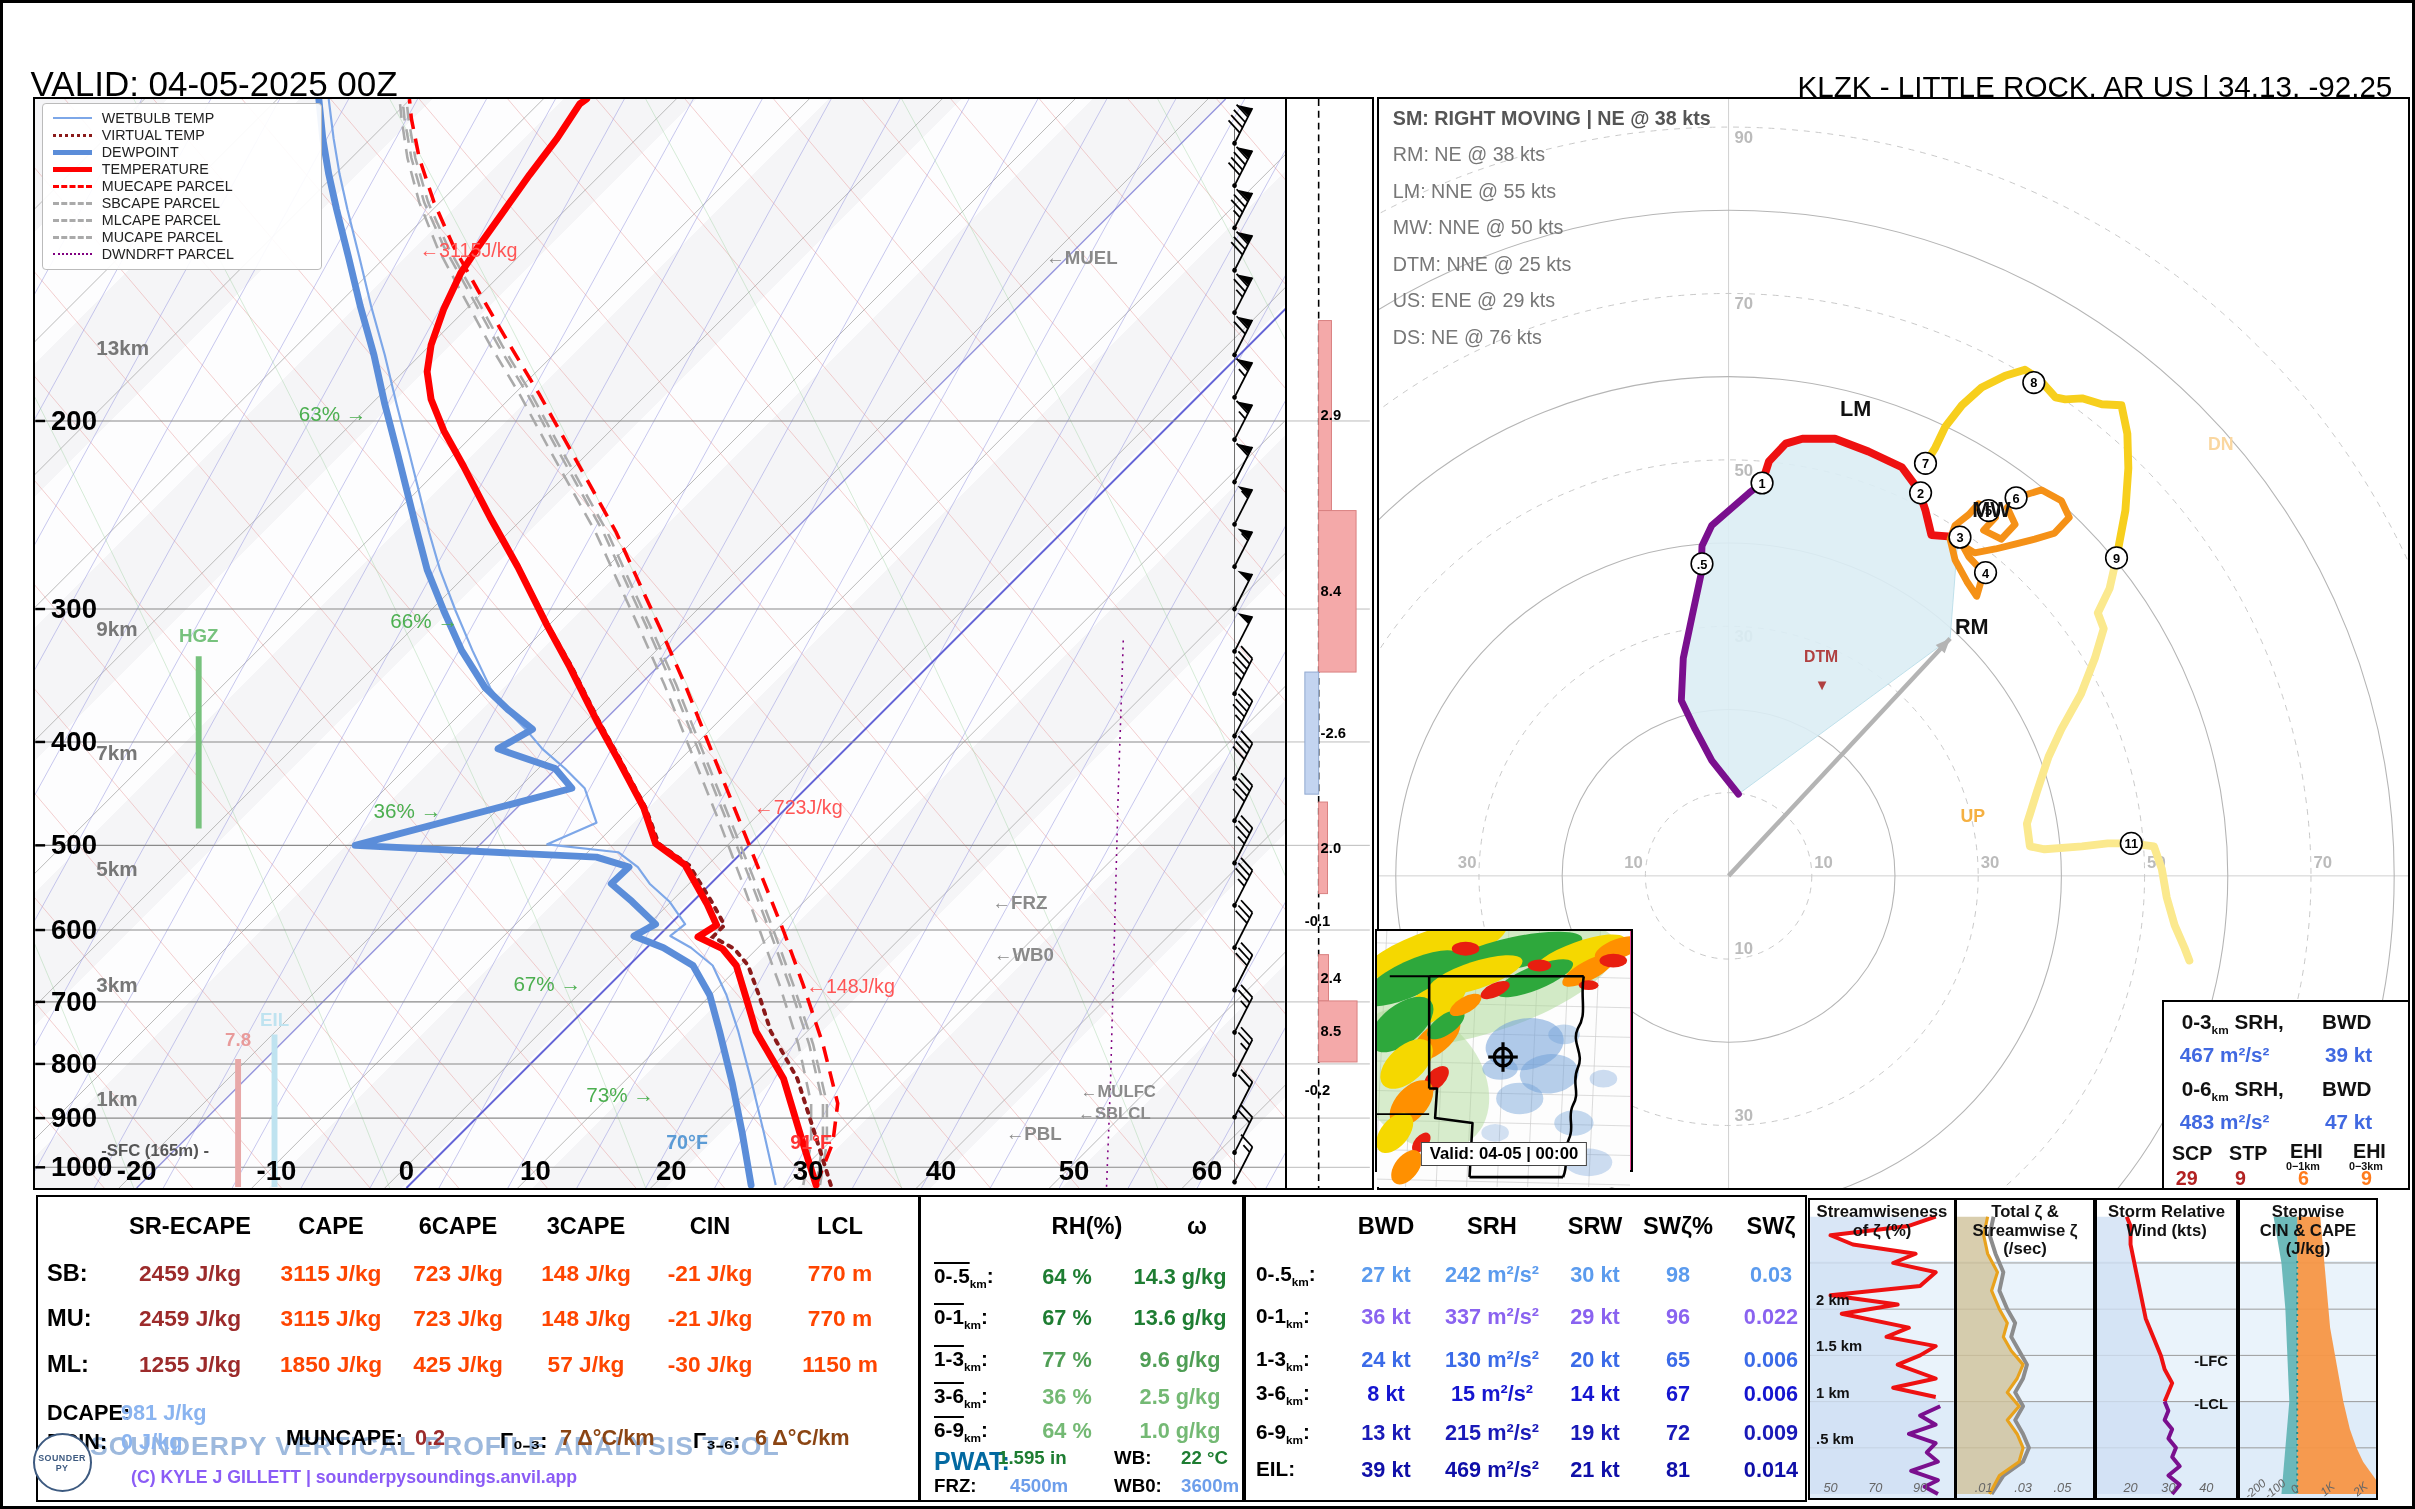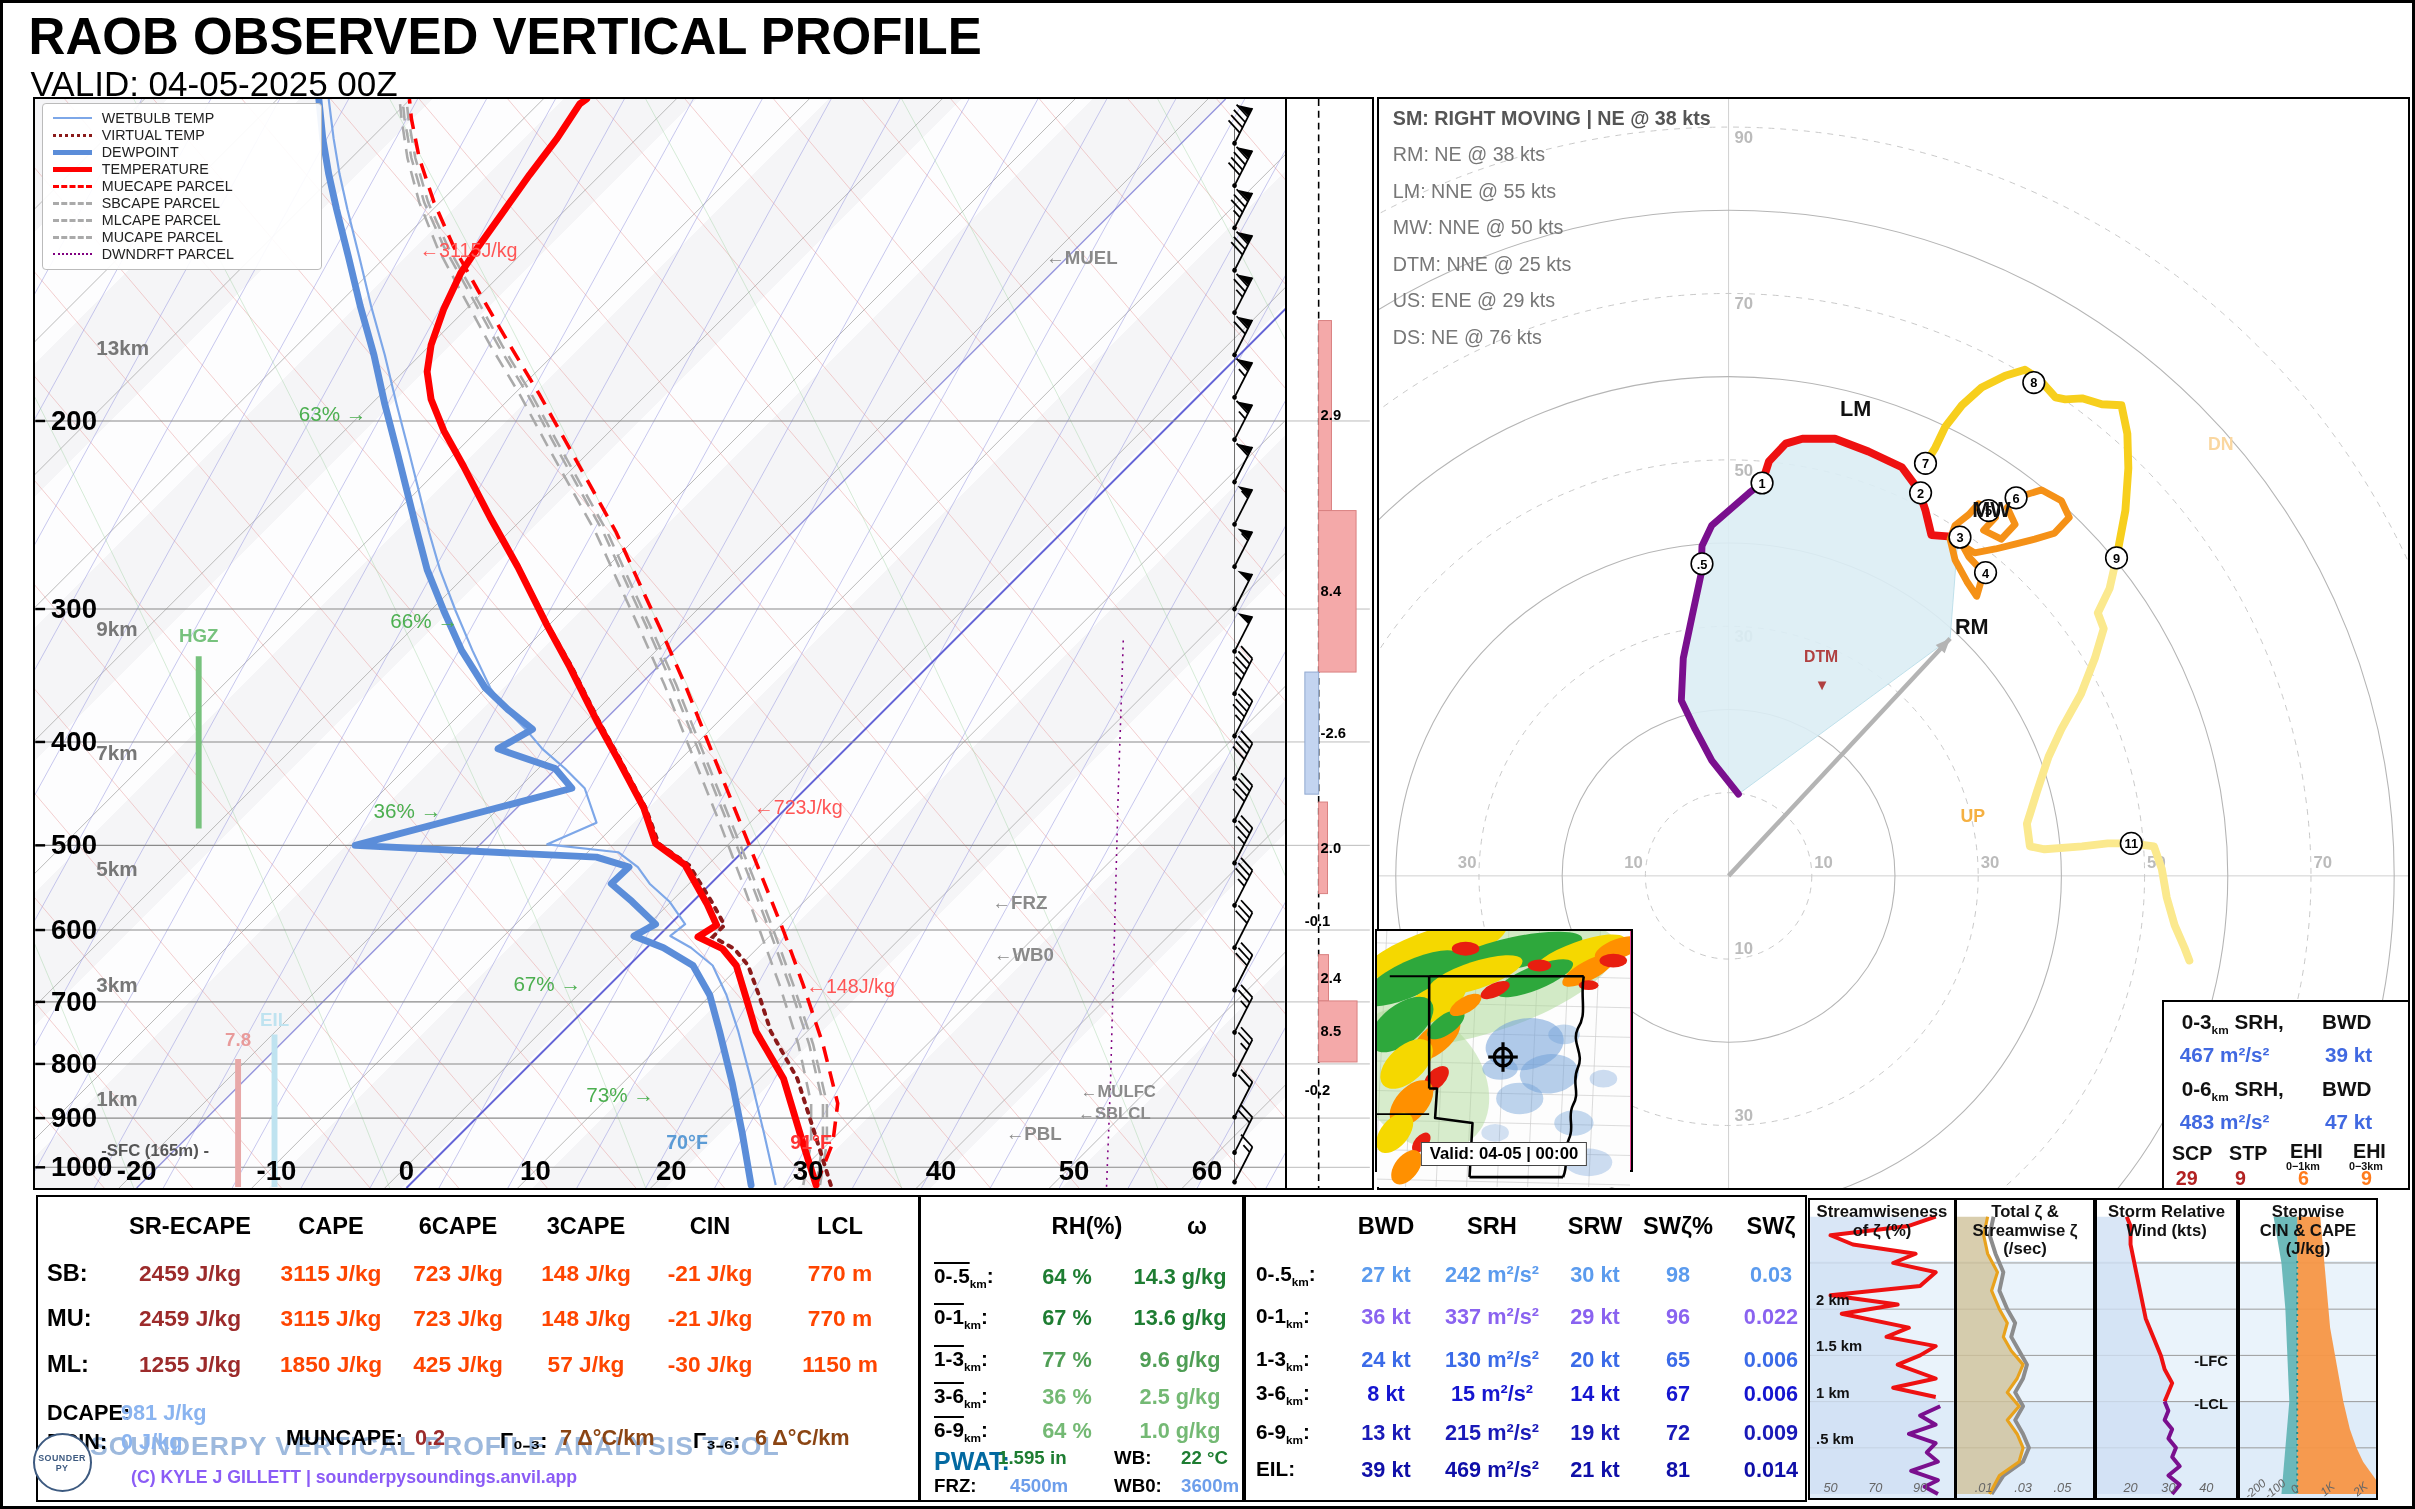--- a/index.html
+++ b/index.html
@@ -37,22 +37,22 @@
   #branding-credit{left:128px;top:1464px;font-size:17.7px;font-weight:bold;color:#8b5cf6;}
   #logo{left:29.6px;top:1430px;width:55px;height:55px;border-radius:50%;border:2.5px solid #3d5a80;background:#fff;z-index:4;
         display:flex;align-items:center;justify-content:center;flex-direction:column;}
   #logo .l1{font-size:8.9px;font-weight:bold;color:#3d5a80;letter-spacing:0.5px;}
   svg text{font-family:"Liberation Sans",sans-serif;}
 </style>
 </head>
 <body>
 
 <div id="page">
-  <div class="abs" id="title">RAOB OBSERVED VERTICAL PROFILE</div>
   <div class="abs" id="valid">VALID: 04-05-2025 00Z</div>
+  <div class="abs" id="station">KLZK - LITTLE ROCK, AR US | 34.13, -92.25</div>
 
   <div class="abs" id="skewt-bg">
     <svg id="skewt-svg" width="1250" height="1089" viewBox="0 0 1269 1106">
         <g>
           <line x1="-1400" y1="1106" x2="-294" y2="0" stroke="#b9b9b9" stroke-width="1"></line>
           <line x1="-1265" y1="1106" x2="-159" y2="0" stroke="#b9b9b9" stroke-width="1"></line>
           <line x1="-1130" y1="1106" x2="-24" y2="0" stroke="#b9b9b9" stroke-width="1"></line>
           <line x1="-995" y1="1106" x2="111" y2="0" stroke="#b9b9b9" stroke-width="1"></line>
           <line x1="-860" y1="1106" x2="246" y2="0" stroke="#b9b9b9" stroke-width="1"></line>
           <line x1="-725" y1="1106" x2="381" y2="0" stroke="#b9b9b9" stroke-width="1"></line>

